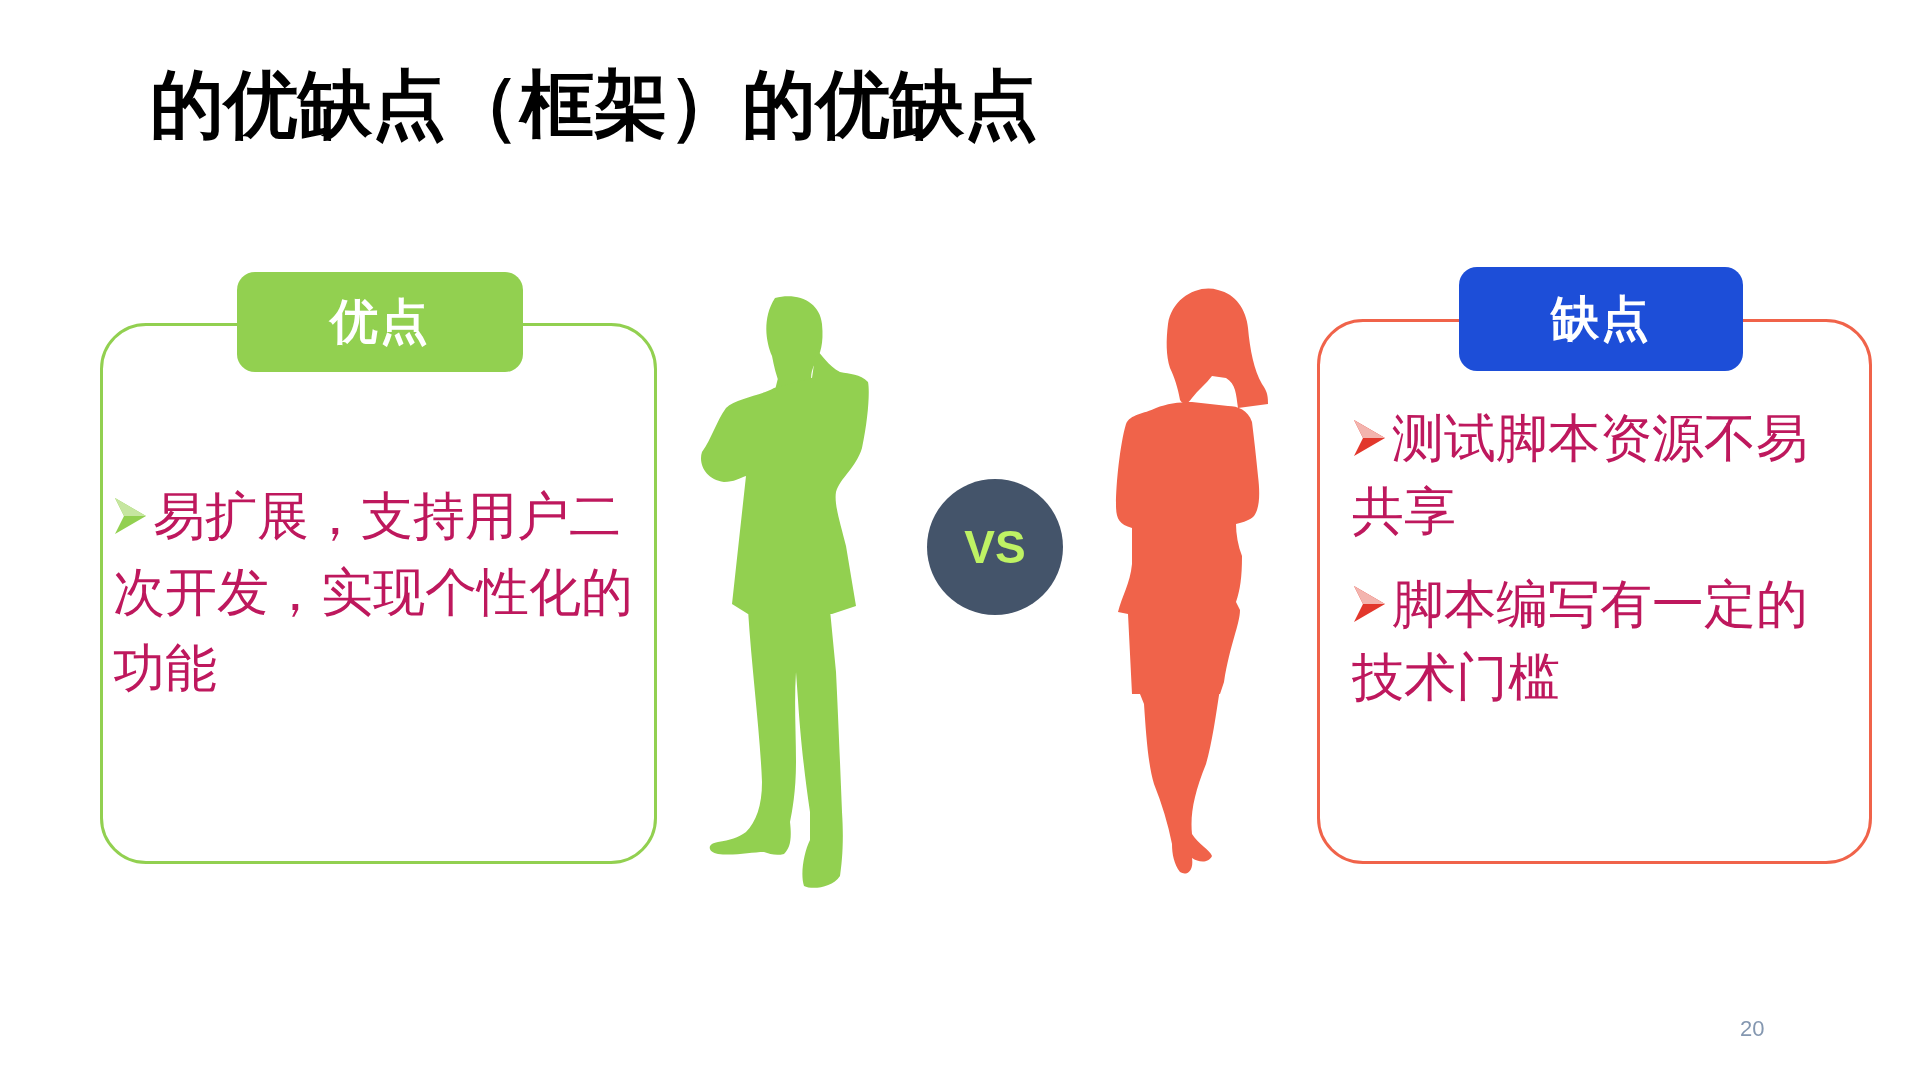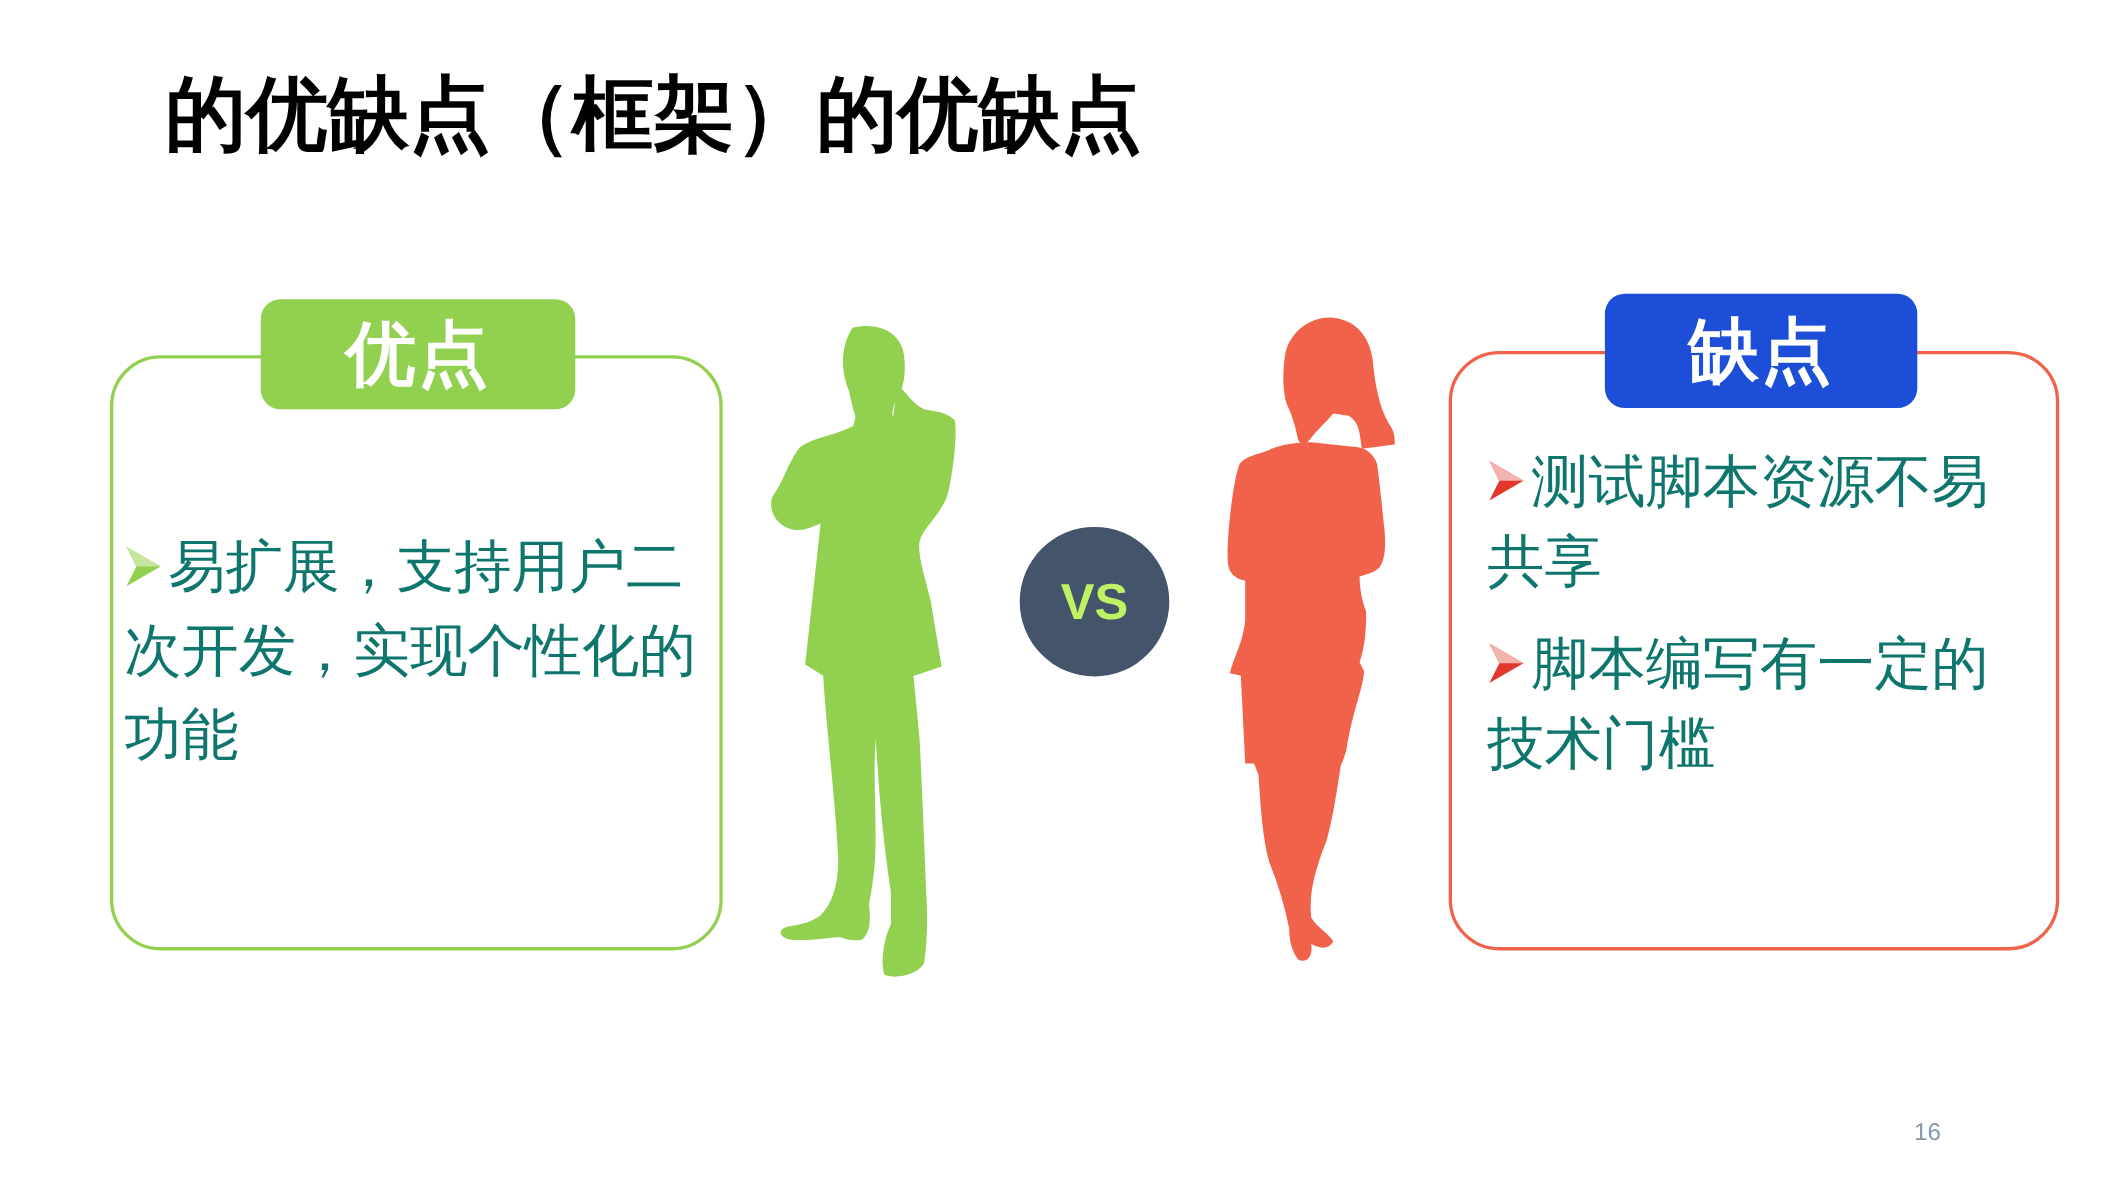--- a/index.html
+++ b/index.html
@@ -43,21 +43,21 @@
       top: 319px;
       width: 555px;
       height: 545px;
       border: 3px solid #f0634a;
     }
     .badge {
       position: absolute;
       border-radius: 18px;
       color: #ffffff;
       font-weight: bold;
-      font-size: 64px;
+      font-size: 48px;
       display: flex;
       align-items: center;
       justify-content: center;
       letter-spacing: 2px;
     }
     .badge.pros {
       left: 237px;
       top: 272px;
       width: 286px;
       height: 100px;
@@ -65,21 +65,21 @@
     }
     .badge.cons {
       left: 1459px;
       top: 267px;
       width: 284px;
       height: 104px;
       background: #1d4ed8;
     }
     .bullets {
       position: absolute;
-      color: #0f766e;
+      color: #be185d;
       font-size: 52px;
       line-height: 76px;
     }
     .bullets.pros {
       left: 113px;
       top: 478px;
       width: 520px;
     }
     .bullets.cons {
       left: 1352px;
@@ -196,13 +196,13 @@
     </svg><span>测试脚本资源不易共享</span>
   </div>
   <div class="bullet-item">
     <svg class="arrow" viewBox="0 0 34 40">
       <polygon points="2,2 33,20 2,38 11,20" fill="#e2372c"></polygon>
       <polygon points="2,2 33,20 11,20" fill="#f3b4ae"></polygon>
     </svg><span>脚本编写有一定的技术门槛</span>
   </div>
 </div>
 
-<div class="page-number">16</div>
+<div class="page-number">20</div>
 
 </body></html>

